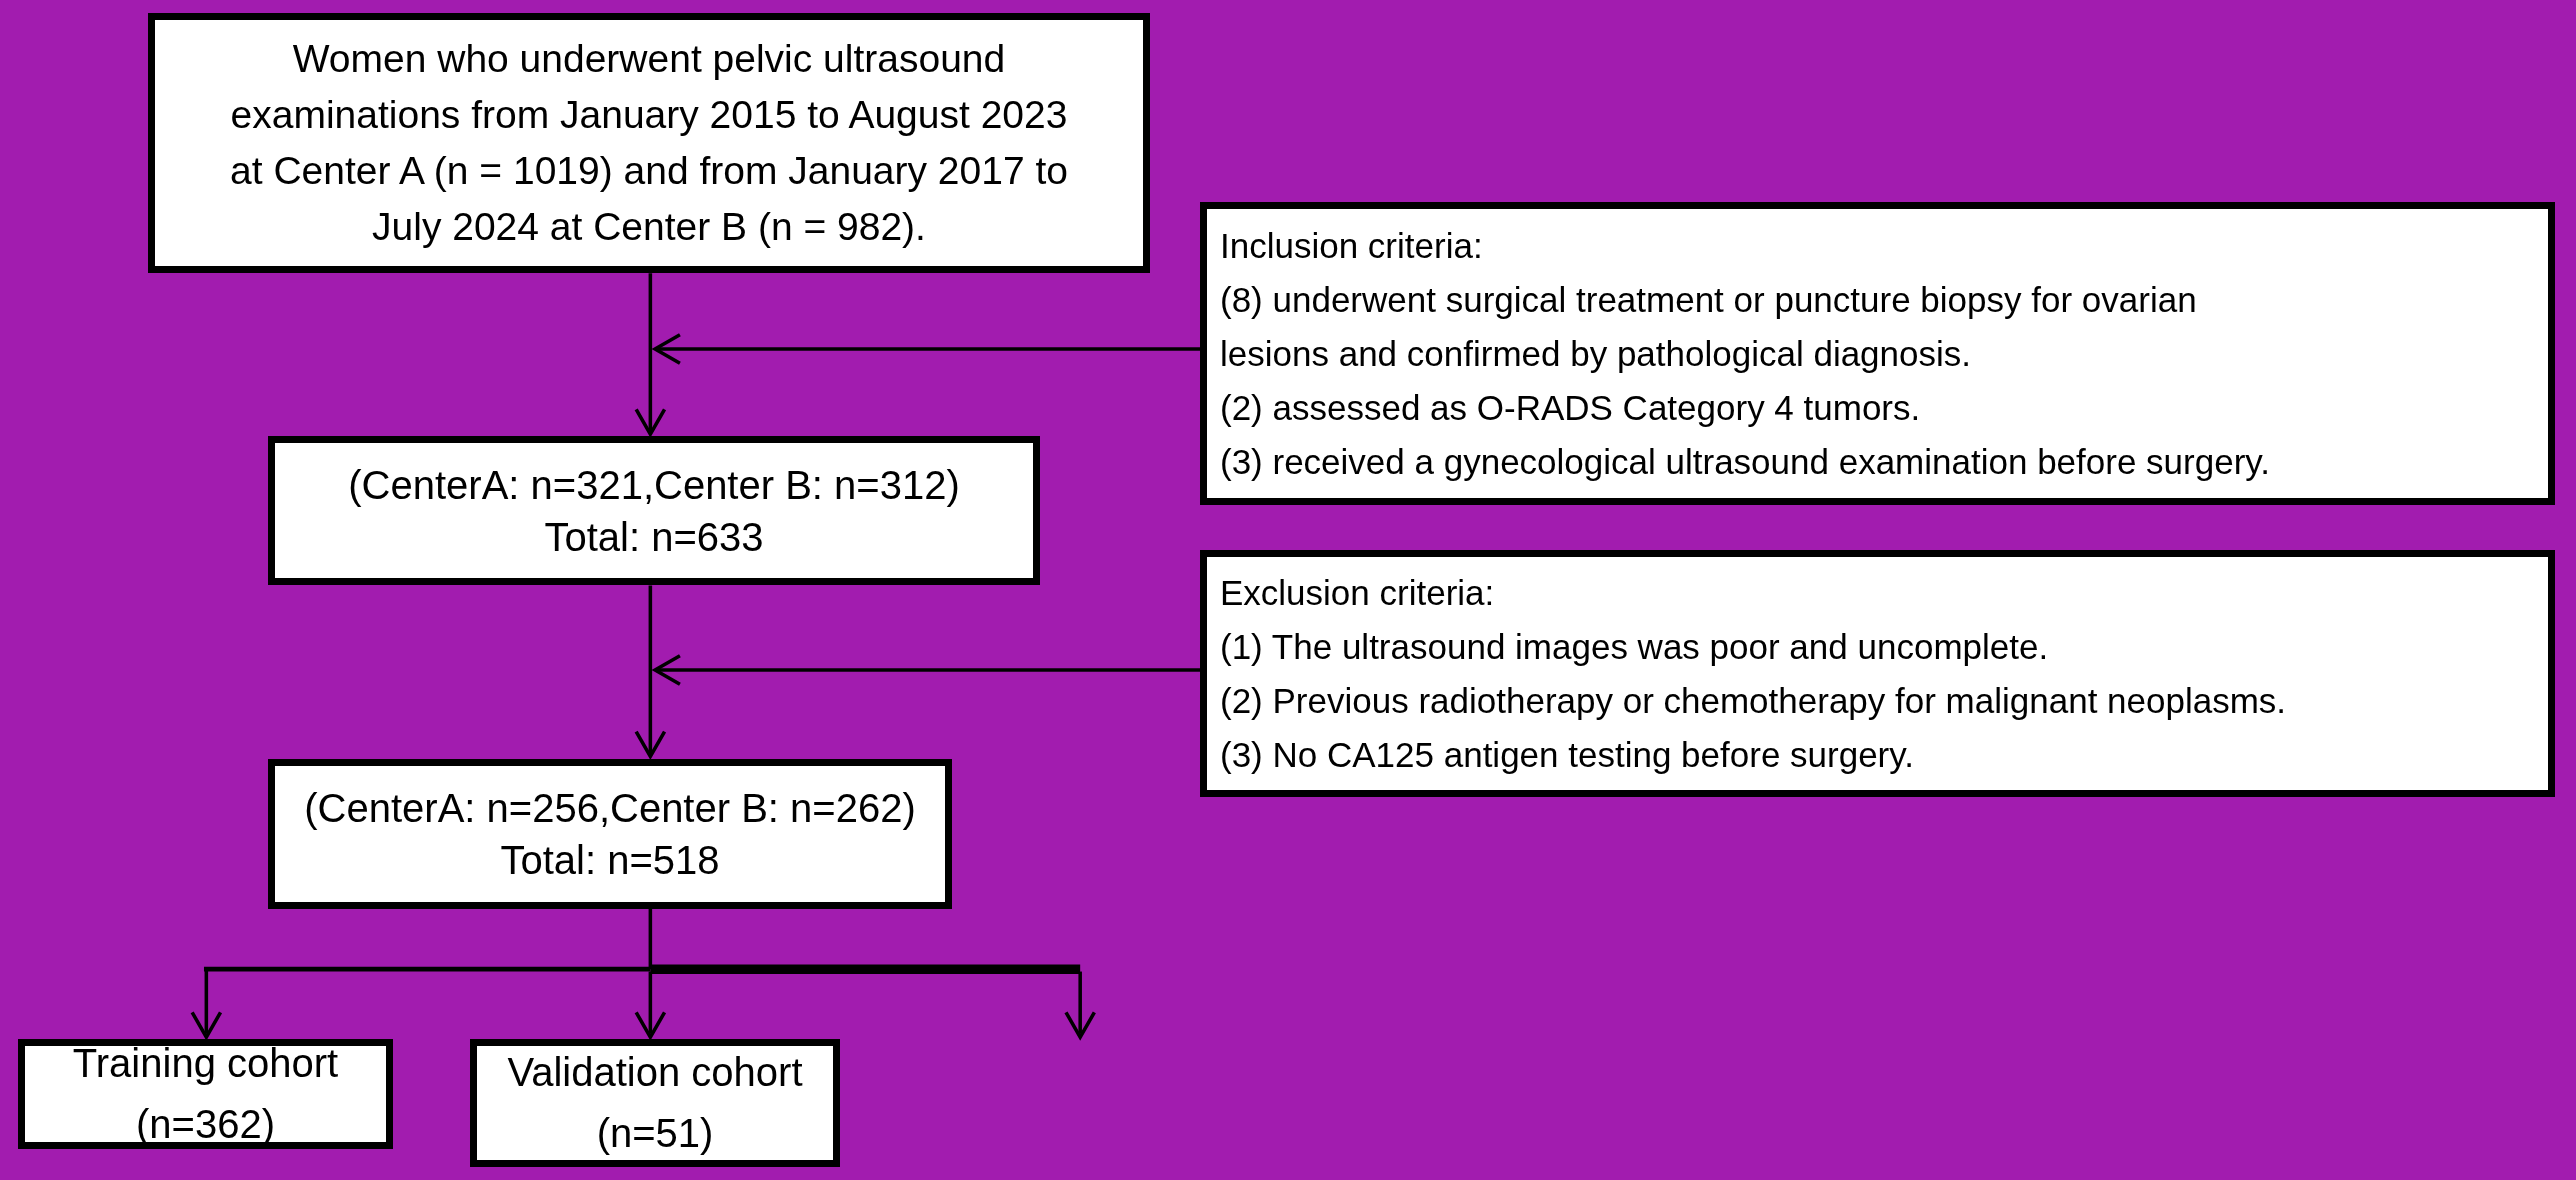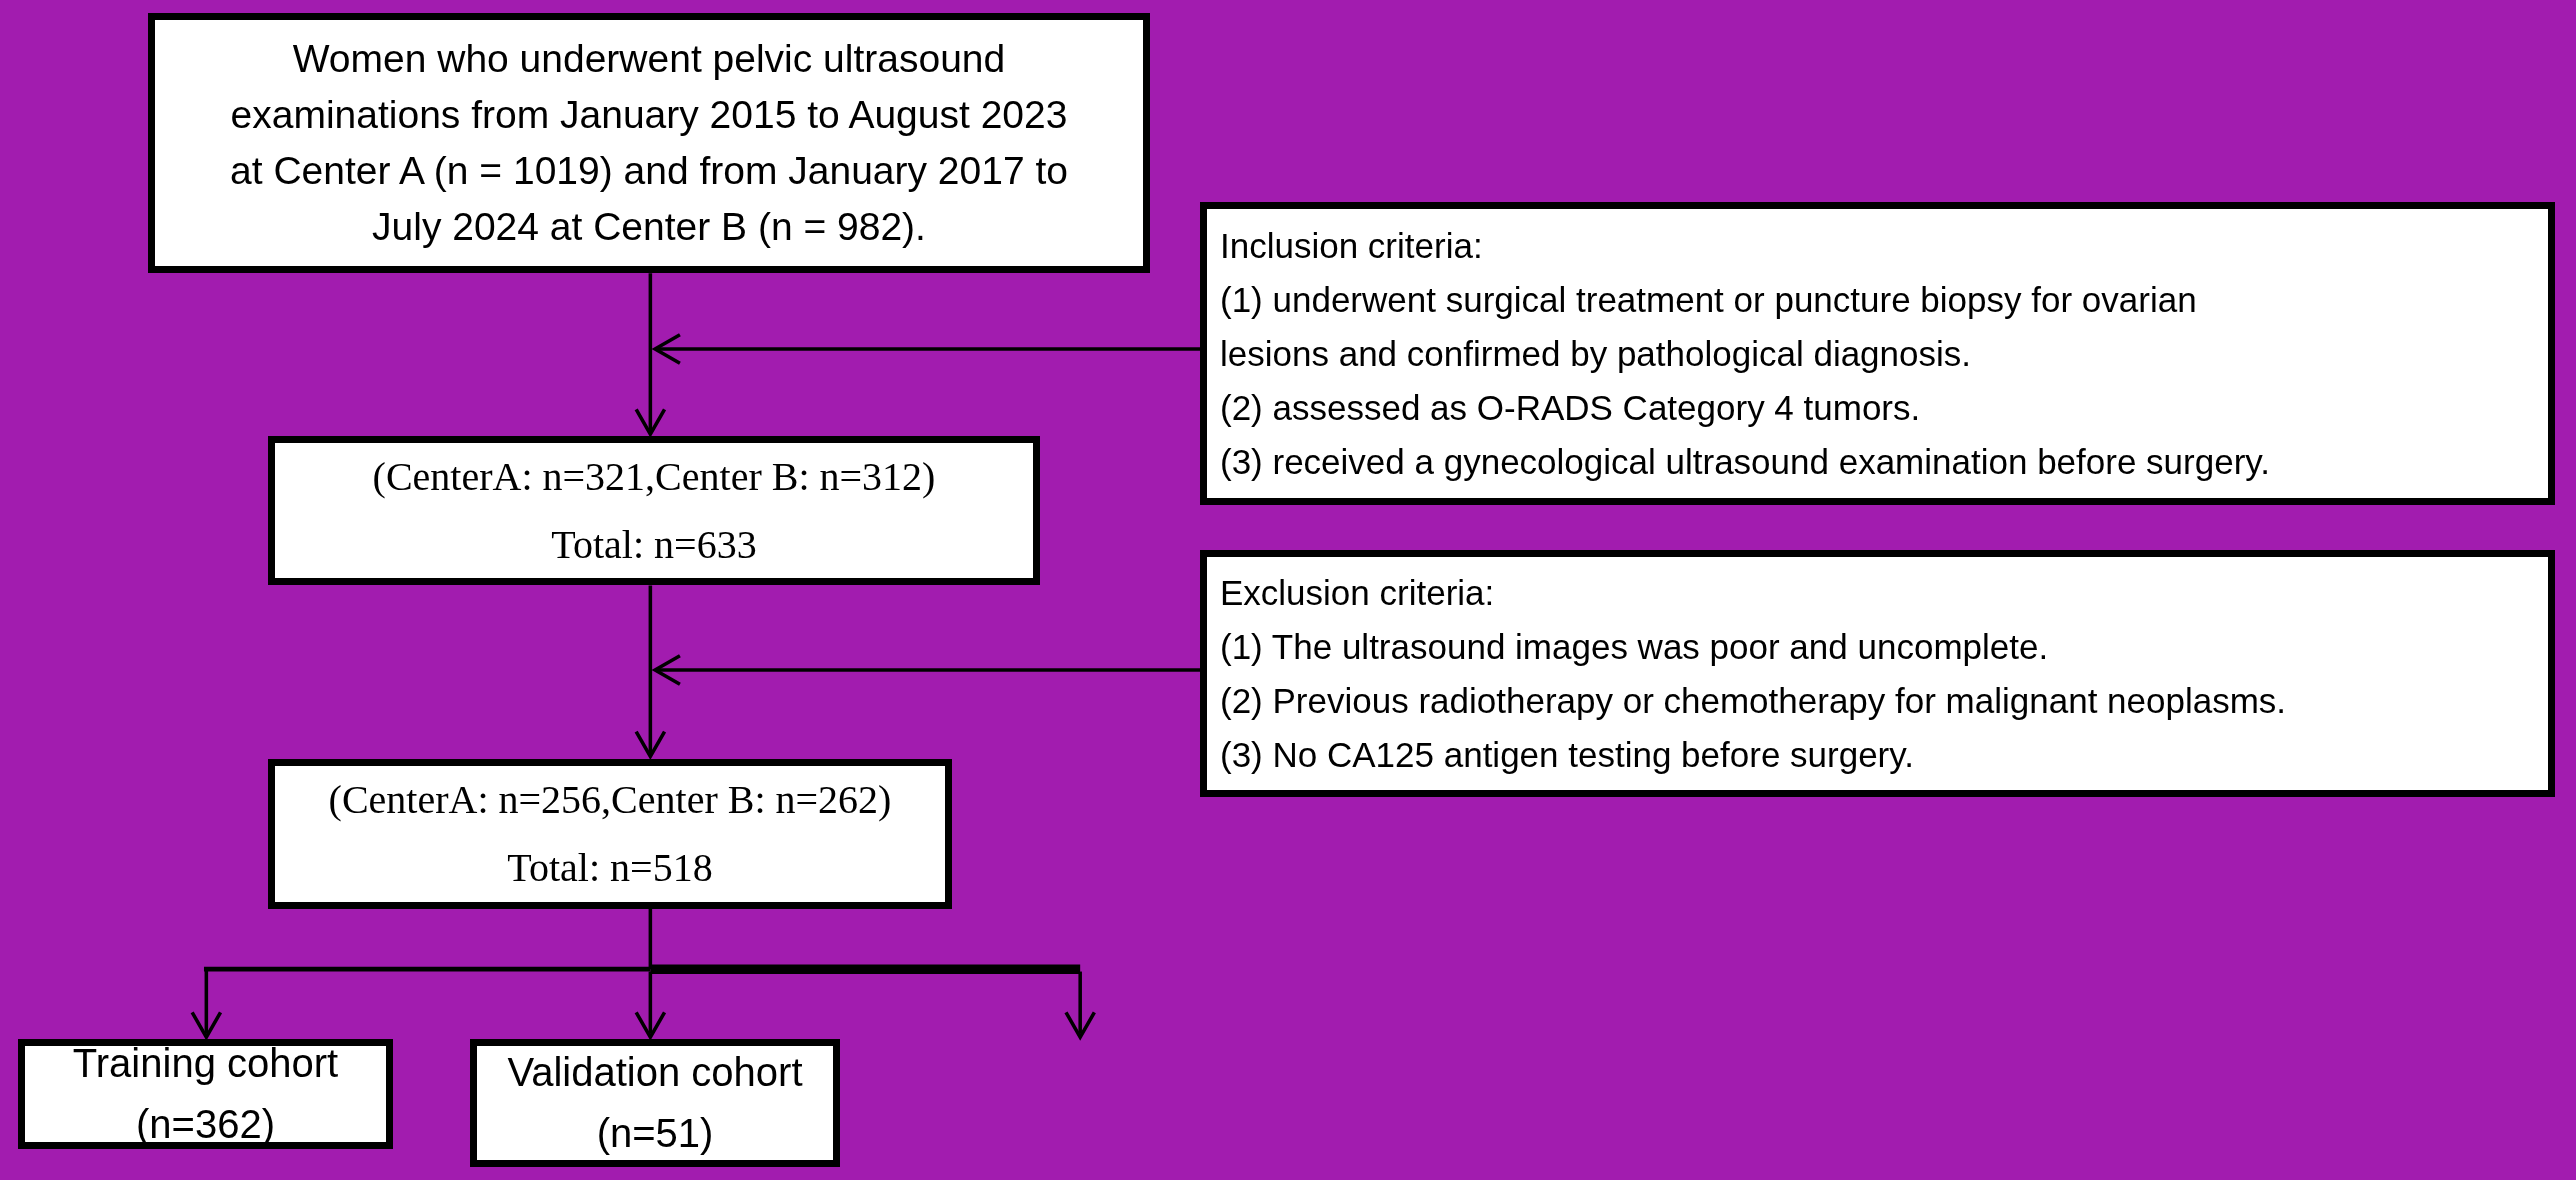--- a/index.html
+++ b/index.html
@@ -37,22 +37,21 @@
   }
   .txt {
     white-space: pre-line;
   }
   .flow-text {
     font-size: 39px;
     line-height: 56px;
   }
   .tally-text {
     font-size: 40px;
-    line-height: 68px;
-    font-family: Liberation Serif, serif;
+    line-height: 52px;
   }
   .cohort-text {
     font-size: 40px;
     line-height: 61px;
   }
   .criteria-text {
     font-size: 35px;
     line-height: 54px;
   }
   #box-source          { left: 148px;  top: 13px;   width: 1002px; height: 260px; }
@@ -113,21 +112,21 @@
 
   <div id="box-source" class="box center">
     <div class="txt flow-text">Women who underwent pelvic ultrasound
 examinations from January 2015 to August 2023
 at Center A (n = 1019) and from January 2017 to
 July 2024 at Center B (n = 982).</div>
   </div>
 
   <div id="box-inclusion" class="box left">
     <div class="txt criteria-text">Inclusion criteria:
-(1) underwent surgical treatment or puncture biopsy for ovarian
+(8) underwent surgical treatment or puncture biopsy for ovarian
 lesions and confirmed by pathological diagnosis.
 (2) assessed as O-RADS Category 4 tumors.
 (3) received a gynecological ultrasound examination before surgery.</div>
   </div>
 
   <div id="box-after-inclusion" class="box center">
     <div class="txt tally-text">(CenterA: n=321,Center B: n=312)
 Total: n=633</div>
   </div>
 

